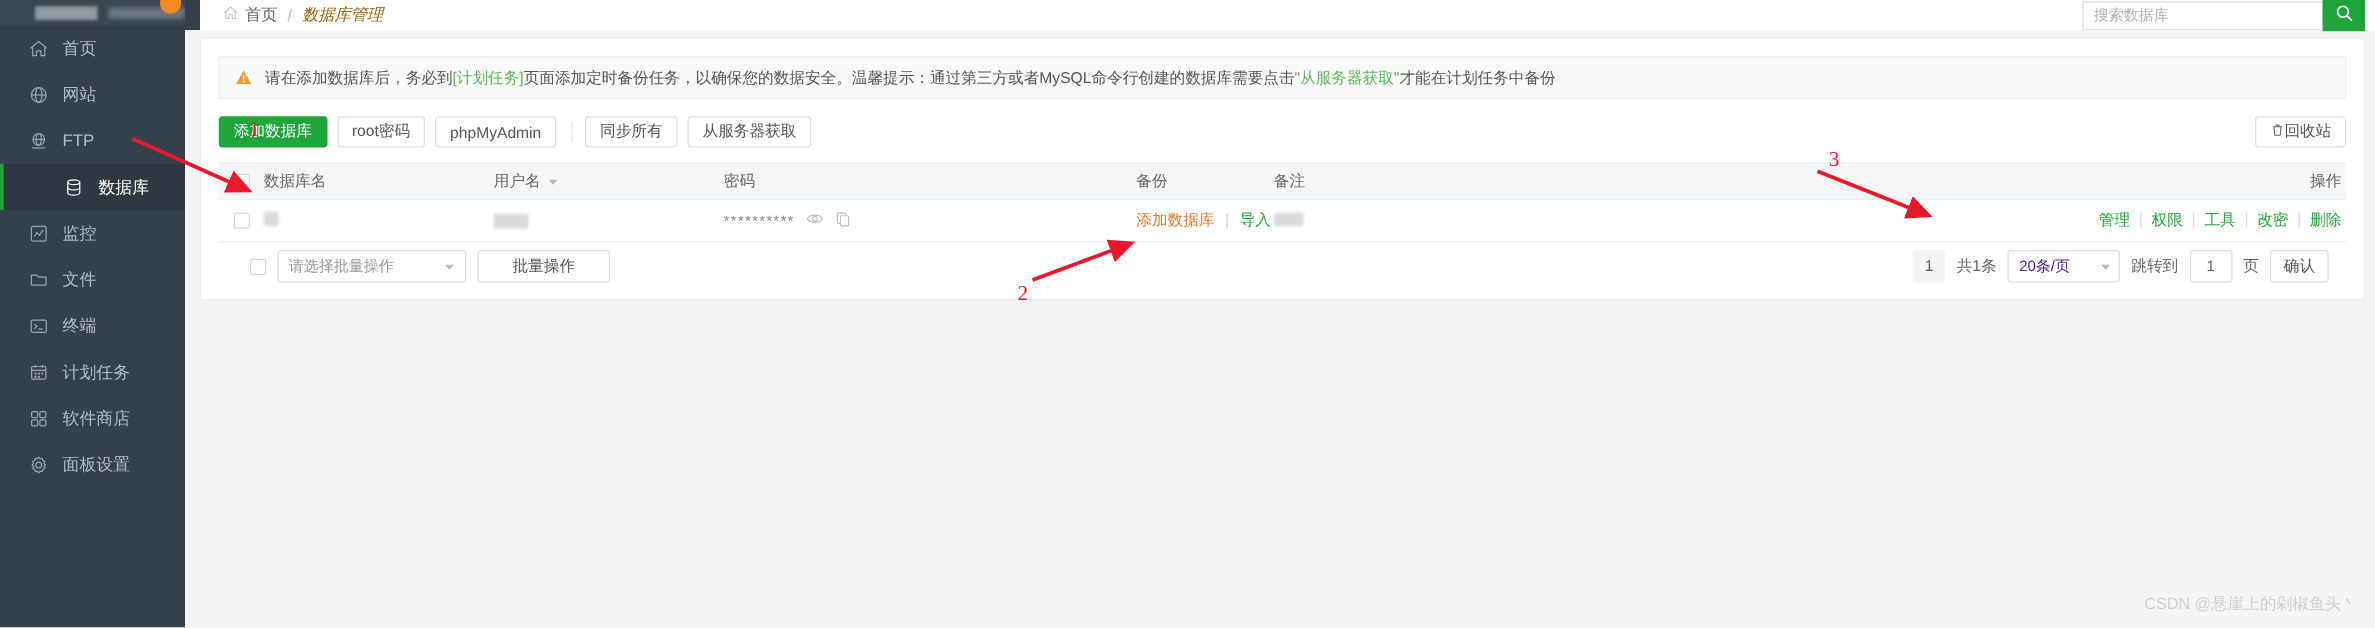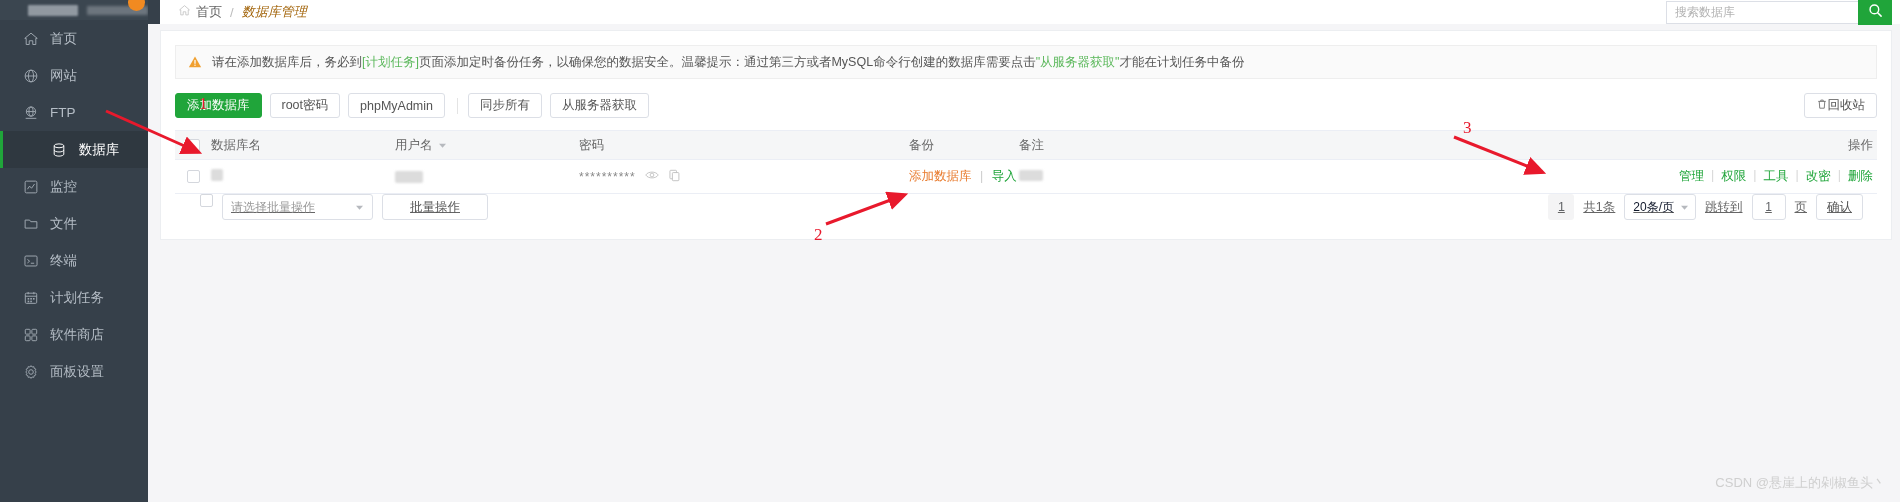--- a/index.html
+++ b/index.html
@@ -176,45 +176,45 @@
   .dots { letter-spacing: 1px; color: #888; font-size: 12px; }
   .eye-ico, .copy-ico { opacity:.55; cursor:pointer; }
   .bak-link { color:#e8792b; cursor:pointer; }
   .bak-sep { color:#ccc; padding: 0 5px; }
   .imp-link { color:#20a53a; cursor:pointer; }
   .act-link { color:#20a53a; cursor:pointer; }
   .act-sep { color:#d8d8d8; padding: 0 7px; }
 
   
   .tfoot {
-    display:flex; align-items:flex-start;
+    display:flex; align-items:center;
     height: 38px; padding: 0 14px;
-    font-size: 12.5px; color:#666;text-decoration:underline;
+    font-size: 12.5px; color:#666;
   }
   .sel {
     height: 26px; border:1px solid #dcdfe6; border-radius:3px;
     background:#fff; padding: 0 8px; font-size:12px; color:#999;
     display:inline-flex; align-items:center; gap: 40px; cursor:pointer;
     margin-left: 9px;
   }
   .batch-btn {
     height: 26px; padding: 0 27px; border:1px solid #dcdfe6;
     border-radius:3px; background:#fff; font-size:12.5px; color:#555;
     display:inline-flex; align-items:center; cursor:pointer; margin-left: 9px;
   }
   .pager { margin-left:auto; display:flex; align-items:center; gap:9px; }
   .page-num {
     min-width: 26px; height: 26px; background:#f4f4f5; border-radius:3px;
     display:inline-flex; align-items:center; justify-content:center;
     font-size:12.5px; color:#606266; cursor:pointer;
   }
   .per-page {
     height: 26px; border:1px solid #dcdfe6; border-radius:3px; background:#fff;
-    padding: 0 6px 0 8px; font-size:12px; color:#0f172a;
-    display:inline-flex; align-items:center; gap: 6px; cursor:pointer;
+    padding: 0 6px 0 8px; font-size:12px; color:#4c1d95;
+    display:inline-flex; align-items:center; gap: 24px; cursor:pointer;
   }
   .jump-input {
     width: 34px; height: 26px; border:1px solid #dcdfe6; border-radius:3px;
     text-align:center; font-size:12px; color:#606266; outline:none;
     font-family:"Liberation Sans", sans-serif;
   }
   .confirm-btn {
     height: 26px; padding: 0 10px; border:1px solid #dcdfe6; border-radius:3px;
     background:#fff; font-size:12.5px; color:#555;
     display:inline-flex; align-items:center; cursor:pointer;

